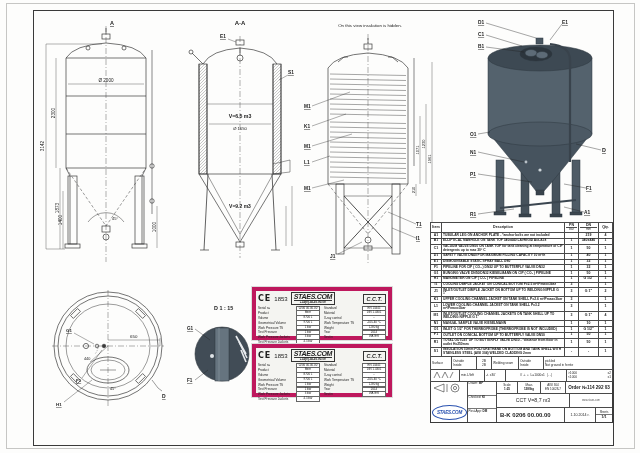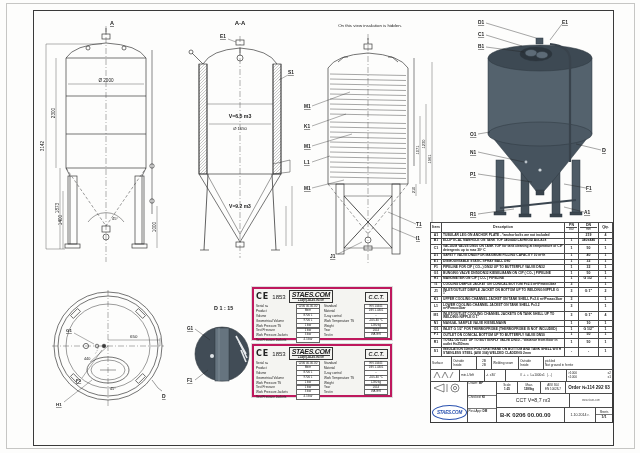--- a/index.html
+++ b/index.html
@@ -28,21 +28,21 @@
   .tb-b>div:last-child{border-bottom:none;}
   .tb-c{flex:1;display:flex;flex-direction:column;}
   .tb-r1{display:flex;height:11px;border-bottom:0.5px solid #4a4a4a;}
   .tb-r1>div{border-right:0.5px solid #4a4a4a;font-size:3px;text-align:center;display:flex;flex-direction:column;justify-content:center;}
   .tb-r1>div:last-child{border-right:none;}
   .tb-r2{display:flex;height:13px;border-bottom:0.5px solid #4a4a4a;}
   .tb-r3{display:flex;flex:1;}
   .logo{position:absolute;left:1px;bottom:2px;width:33px;height:13px;border:1px solid #2a52b0;border-radius:50%;display:flex;align-items:center;justify-content:center;}
   .logo span{color:#2a52b0;font-style:italic;font-weight:bold;font-size:4.6px;letter-spacing:-0.2px;}
   
-  .plate{position:absolute;left:252px;width:140px;height:53px;border:2px solid #be185d;background:#f4f4f1;box-shadow:0 0 0 1px #ddd;padding:1px 2px;box-sizing:border-box;}
+  .plate{position:absolute;left:252px;width:140px;height:53px;border:4px solid #be185d;background:#f4f4f1;box-shadow:0 0 0 1px #ddd;padding:1px 2px;box-sizing:border-box;}
   .p-head{display:flex;align-items:center;gap:3px;height:13px;}
   .ce{font-family:"DejaVu Sans",sans-serif;font-size:8px;font-weight:bold;letter-spacing:1px;}
   .notif{font-size:6px;}
   .brand{border:1px solid #333;padding:0 2px;text-align:center;line-height:1;}
   .brand b{font-size:7px;font-style:italic;letter-spacing:-0.3px;display:block;}
   .brand i{font-size:3.2px;font-weight:bold;display:block;border-top:0.5px solid #333;}
   .ptype{border:1px solid #333;font-size:5.5px;font-weight:bold;font-style:italic;padding:1px 3px;margin-left:auto;}
   .p-body{display:flex;gap:4px;margin-top:1px;}
   .p-col{flex:1;}
   .prow{display:flex;align-items:center;justify-content:space-between;height:4.8px;}

